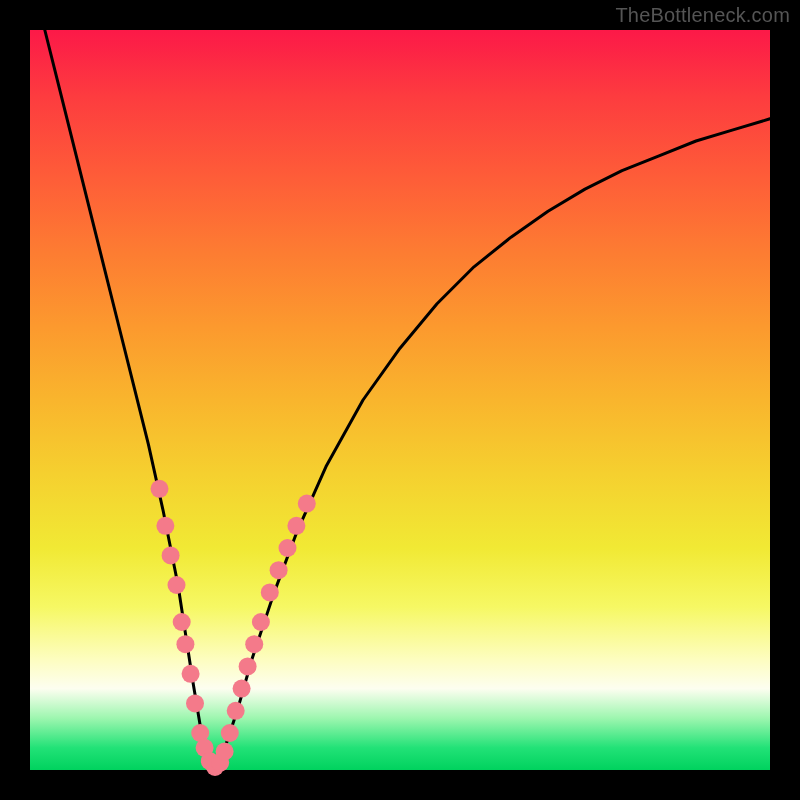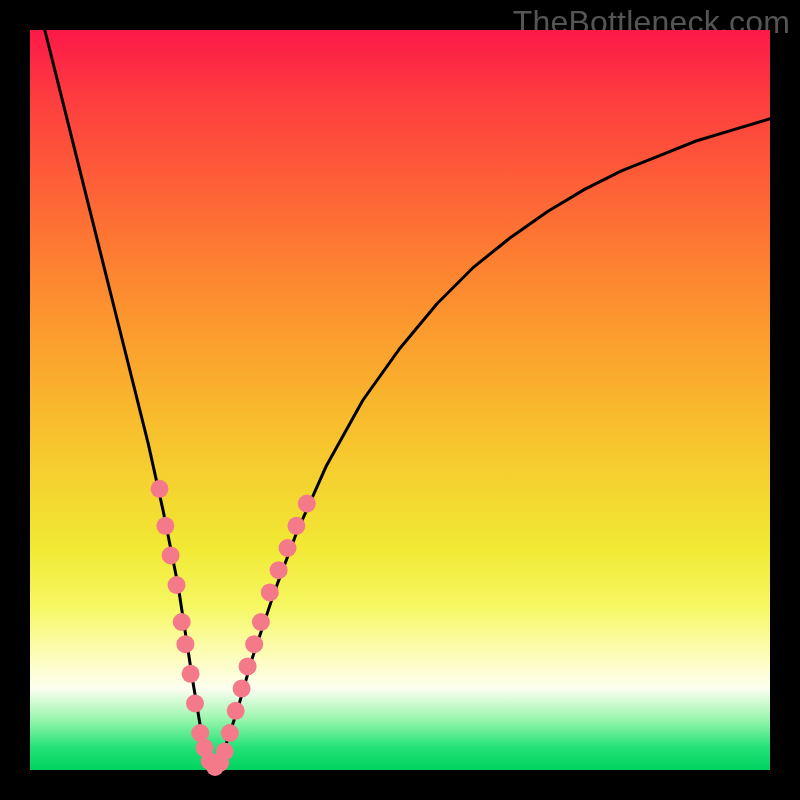--- a/index.html
+++ b/index.html
@@ -41,21 +41,21 @@
       #9df6af 93%,
       #22e277 97%,
       #00d25e 100%
     );
   }
   .watermark {
     position: absolute;
     top: 4px;
     right: 10px;
     color: #555;
-    font-size: 32px;
+    font-size: 20px;
     font-weight: 500;
     letter-spacing: 0.2px;
     user-select: none;
   }
   svg.curve {
     position: absolute;
     left: 0;
     top: 0;
     width: 740px;
     height: 740px;

